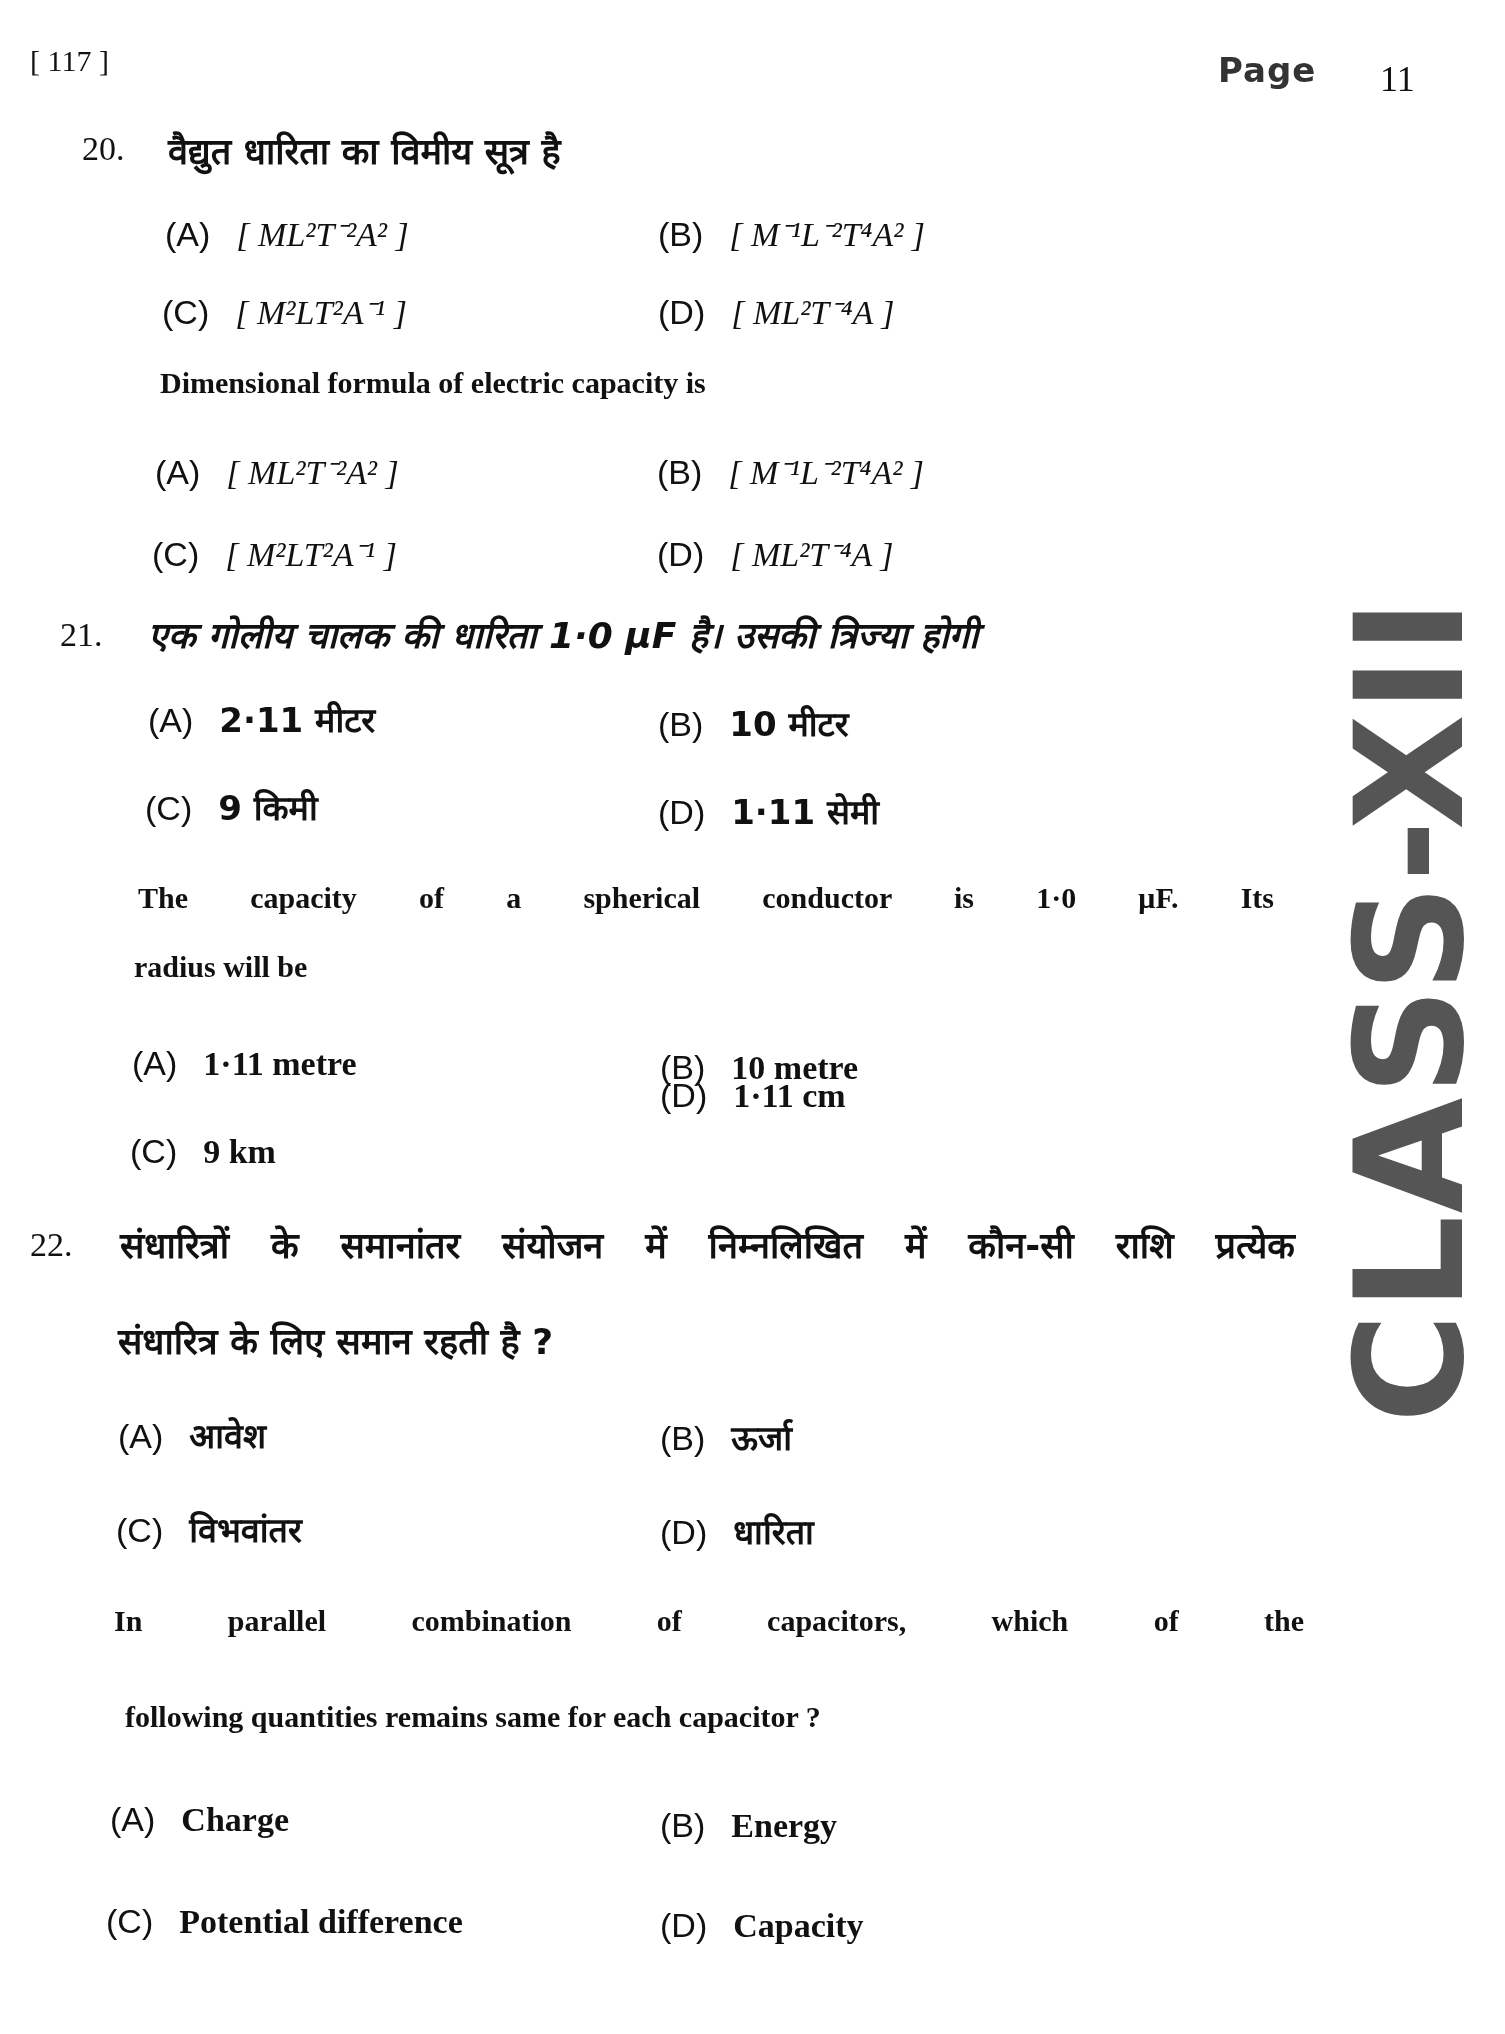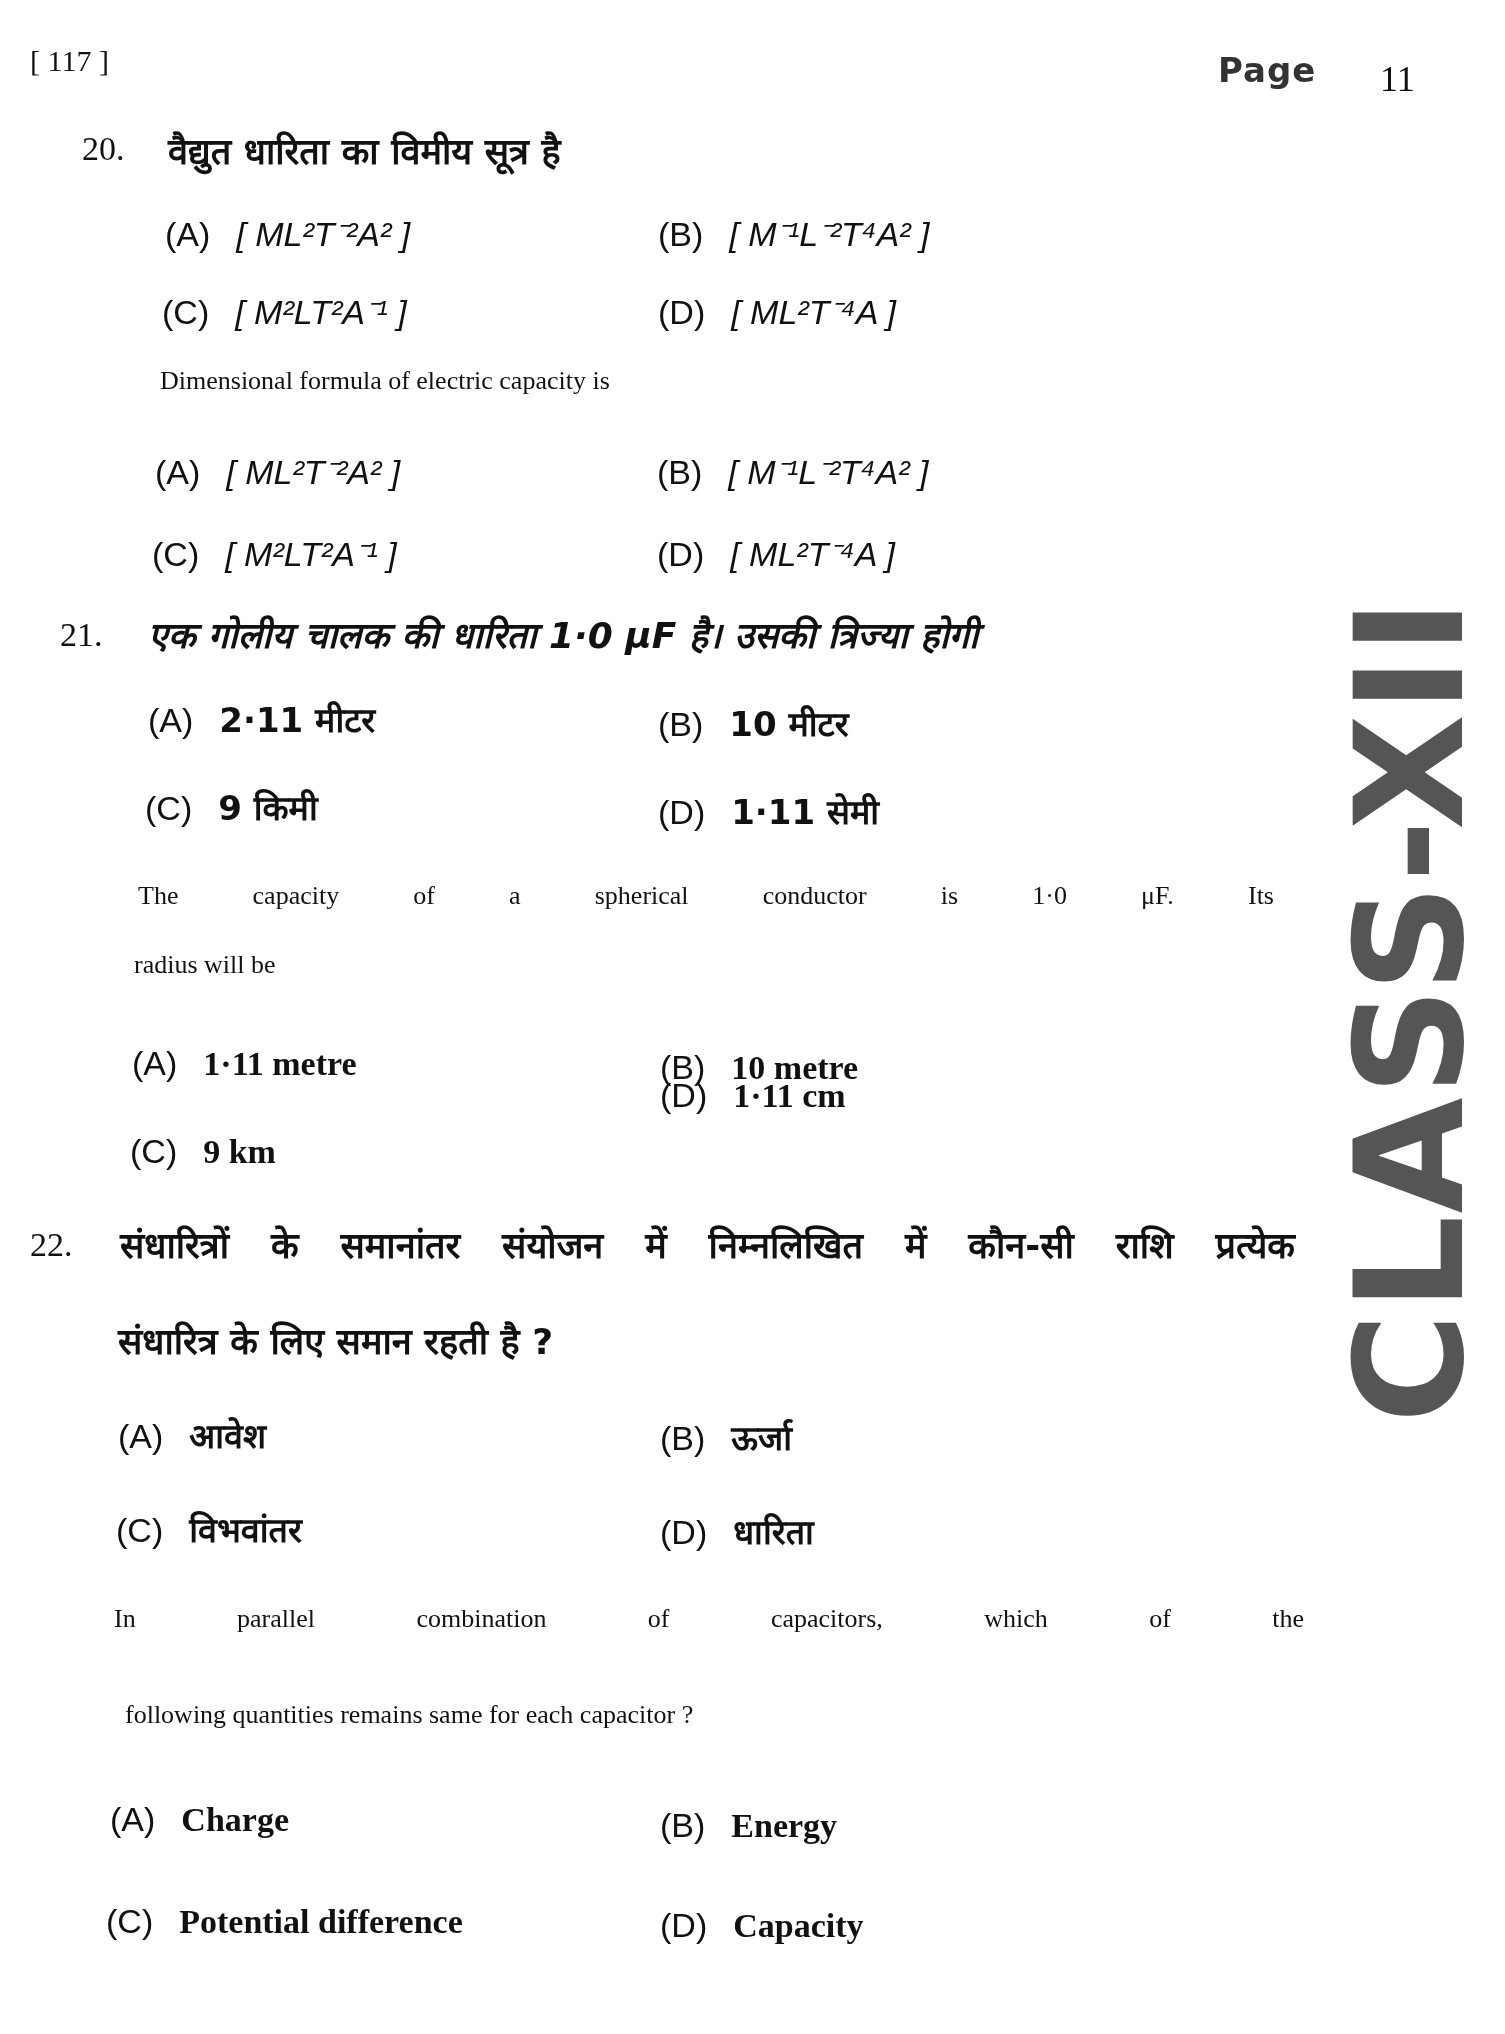--- a/index.html
+++ b/index.html
@@ -6,25 +6,25 @@
     body {
       width: 1505px; height: 2034px; background: #ffffff; position: relative; overflow: hidden;
       font-family: "Liberation Serif", "DejaVu Serif", serif; color: #111111;
     }
     .abs { position: absolute; white-space: nowrap; }
     .page-code { left: 30px; top: 44px; font-size: 30px; }
     .page-label { left: 1218px; top: 50px; font-size: 34px; font-weight: bold; font-family: "DejaVu Sans", sans-serif; color: #333; letter-spacing: 1px; }
     .page-num { left: 1380px; top: 58px; font-size: 36px; }
     .qnum { font-size: 34px; }
     .qtext { font-size: 36px; font-weight: bold; font-family: "DejaVu Sans", sans-serif; }
-    .qtext-en { font-size: 26px; font-family: "Liberation Serif", serif; font-weight: normal; }
+    .qtext-en { font-size: 30px; font-family: "Liberation Serif", serif; font-weight: bold; }
     .opt { font-size: 34px; font-weight: bold; }
     .opt .lbl { display: inline-block; margin-right: 26px; font-family: "Liberation Sans", sans-serif; font-weight: normal; }
     .opt .val-hi { font-family: "DejaVu Sans", sans-serif; }
-    .formula { font-style: italic; font-family: Liberation Sans, sans-serif; font-weight: normal; }
+    .formula { font-style: italic; font-family: Liberation Serif, serif; font-weight: normal; }
     .justify { white-space: normal; text-align: justify; text-align-last: justify; }
     .banner {
       position: absolute; left: 1350px; top: 420px; width: 120px; height: 1180px;
     }
     .banner-text {
       position: absolute; left: 60px; top: 590px;
       transform: translate(-50%, -50%) rotate(-90deg);
       font-family: "DejaVu Sans", sans-serif; font-weight: bold; font-size: 150px;
       color: #555; letter-spacing: 2px; white-space: nowrap;
     }

